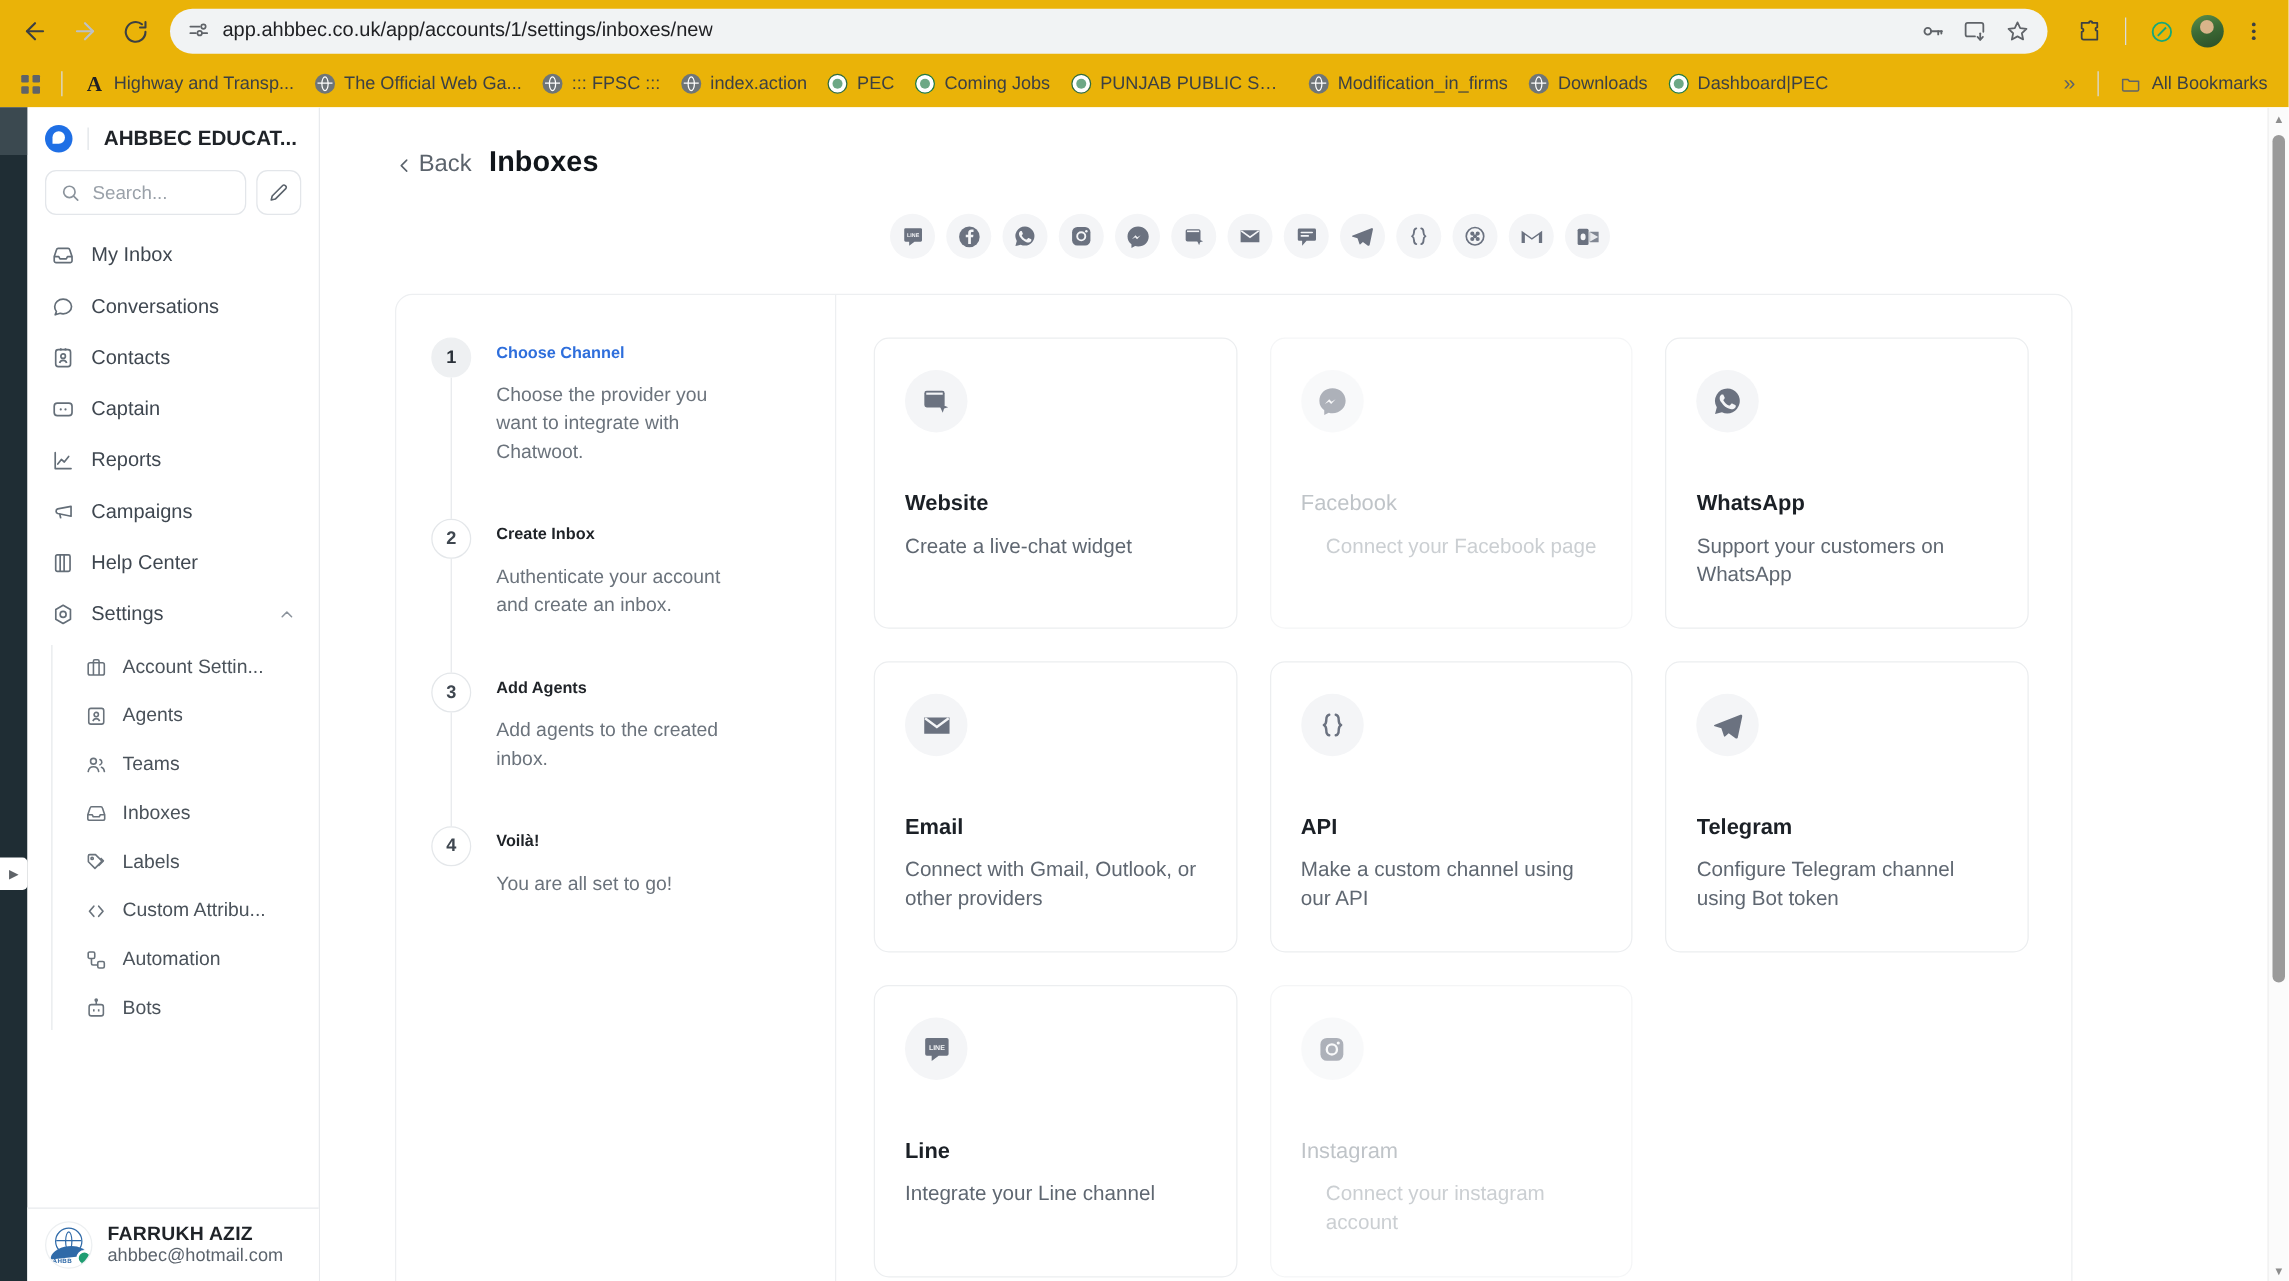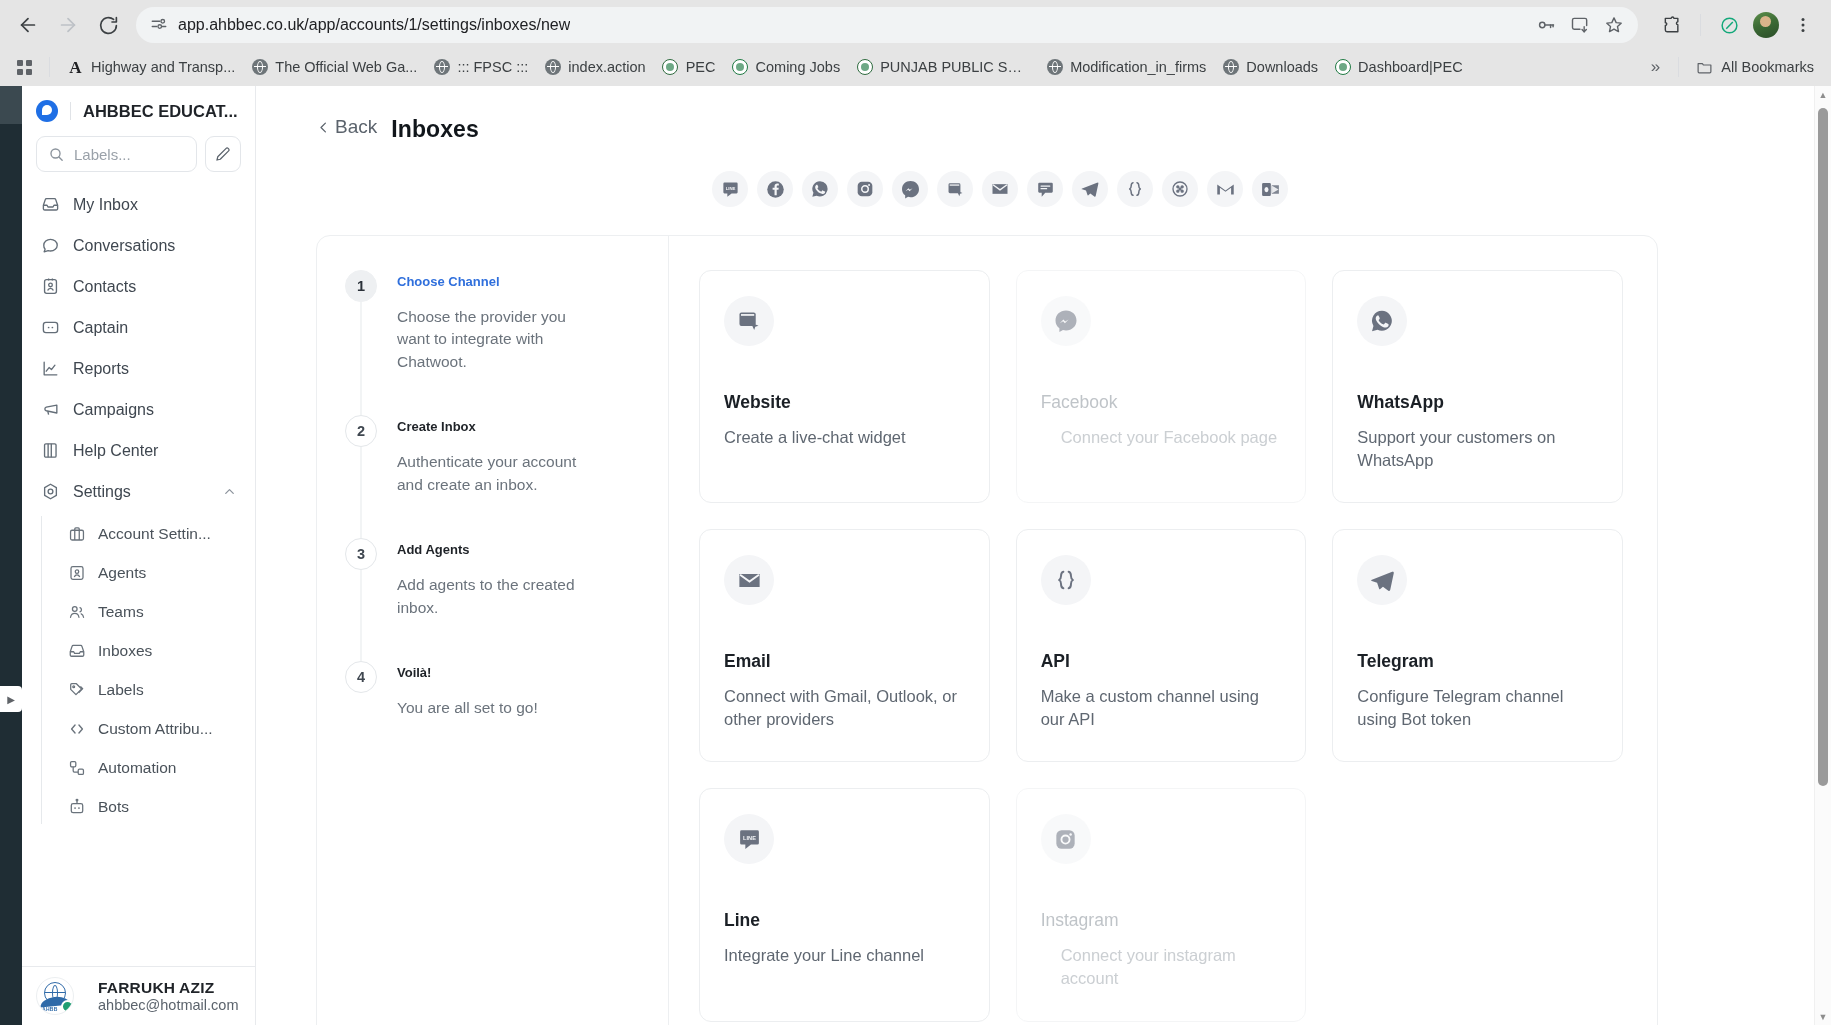--- a/index.html
+++ b/index.html
@@ -4,21 +4,21 @@
 <style>
   * { box-sizing: border-box; margin: 0; padding: 0; }
   html, body {
     width: 1831px; height: 1025px;
     font-family: "Liberation Sans", sans-serif;
     background: #ffffff;
     overflow: hidden;
   }
 
   
-  #browser-chrome { width: 1831px; height: 86px; background: #e5e5e5; position: relative; }
+  #browser-chrome { width: 1831px; height: 86px; background: #eab308; position: relative; }
 
   .nav-bar { display: flex; align-items: center; height: 50px; padding: 0 10px; gap: 4px; }
   .nav-btn {
     width: 36px; height: 36px; border-radius: 50%;
     display: flex; align-items: center; justify-content: center;
     color: #3c4043; flex: 0 0 auto;
   }
   .nav-btn.dim { color: #bdc1c6; }
 
   .omnibox {
@@ -123,21 +123,21 @@
   .sub-item {
     display: flex; align-items: center; gap: 12px;
     height: 39px; padding: 0 8px; border-radius: 8px;
     font-size: 15.5px; color: #4a525a;
   }
   .sub-item .ico { width: 19px; height: 19px; flex: 0 0 auto; display: flex; align-items: center; justify-content: center; color: #6a737c; }
   .sub-item .lbl { white-space: nowrap; overflow: hidden; text-overflow: ellipsis; }
 
   .user-row {
     border-top: 1px solid #e8eaed; padding: 10px 14px;
-    display: flex; align-items: center; gap: 24px; background: #fff; flex: 0 0 auto;
+    display: flex; align-items: center; gap: 12px; background: #fff; flex: 0 0 auto;
   }
   .user-av {
     width: 38px; height: 38px; border-radius: 50%; position: relative; flex: 0 0 auto;
     background: #ffffff; border: 1px solid #eceff1; overflow: hidden;
   }
   .user-av .globe2 {
     position: absolute; left: 7px; top: 4px; width: 22px; height: 22px;
     border-radius: 50%; border: 1.4px solid #2f6aa8;
   }
   .user-av .globe2::before { content:""; position:absolute; inset: 2px 7px; border: 1.2px solid #2f6aa8; border-radius: 50%; }
@@ -152,21 +152,21 @@
     border-radius: 50%; background: #1f9d72; border: 2px solid #fff;
   }
   .user-meta { min-width: 0; }
   .user-name { font-size: 15.5px; font-weight: 700; color: #1f2328; letter-spacing: .2px; }
   .user-email { font-size: 14.5px; color: #5b636c; white-space: nowrap; overflow: hidden; text-overflow: ellipsis; }
 
   
   #main { flex: 1 1 auto; height: 100%; position: relative; background: #fff; overflow: hidden; }
   #main-scroll { position: absolute; inset: 0 17px 0 0; overflow: hidden; }
 
-  .page-head { display: flex; align-items: flex-start; gap: 14px; padding: 30px 0 0 60px; }
+  .page-head { display: flex; align-items: flex-end; gap: 14px; padding: 30px 0 0 60px; }
   .back-link { display: flex; align-items: center; gap: 4px; font-size: 19px; color: #5b636c; }
   .page-title { font-size: 23px; font-weight: 600; color: #11161b; letter-spacing: .1px; }
 
   .channel-strip { display: flex; justify-content: center; gap: 9px; margin-top: 28px; padding-right: 70px; }
   .chip {
     width: 36px; height: 36px; border-radius: 50%; background: #f4f5f7;
     display: flex; align-items: center; justify-content: center; color: #6b7280; flex: 0 0 auto;
   }
 
   .wizard {
@@ -402,21 +402,21 @@
     </div>
 
     <div class="search-row">
       <div class="search-box">
         <span style="display:flex;color:#8b939c">
           <svg width="17" height="17" viewBox="0 0 24 24" fill="none" stroke="currentColor" stroke-width="1.9" stroke-linecap="round">
               <circle cx="10.6" cy="10.6" r="6.4"></circle>
               <path d="M15.4 15.4L20 20"></path>
             </svg>
         </span>
-        <span class="ph">Labels...</span>
+        <span class="ph">Search...</span>
       </div>
       <div class="compose-btn">
         <svg width="18" height="18" viewBox="0 0 24 24" fill="none" stroke="#5b636c" stroke-width="1.7" stroke-linecap="round" stroke-linejoin="round">
             <path d="M4 20l1-4.3L16.2 4.5a1.8 1.8 0 012.6 0l.7.7a1.8 1.8 0 010 2.6L8.3 19z"></path>
           </svg>
       </div>
     </div>
 
     <div class="nav-list">
 

